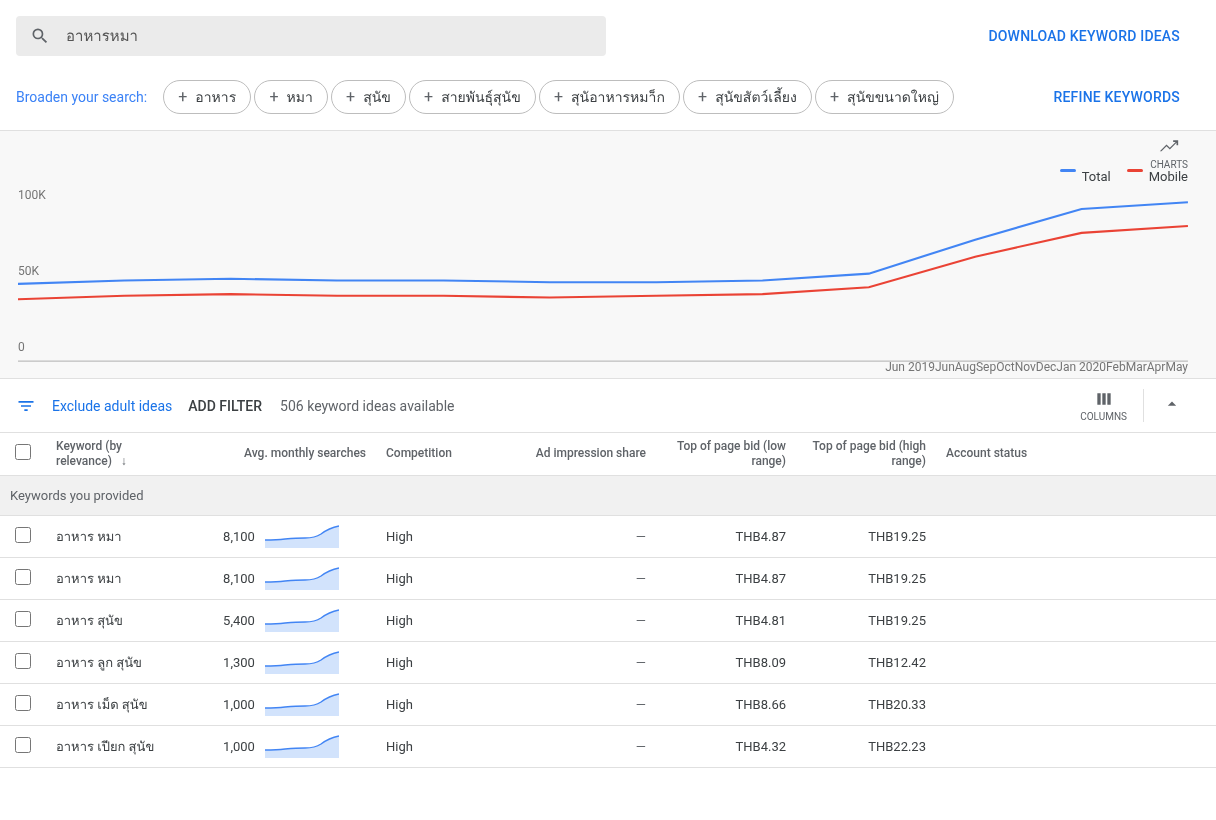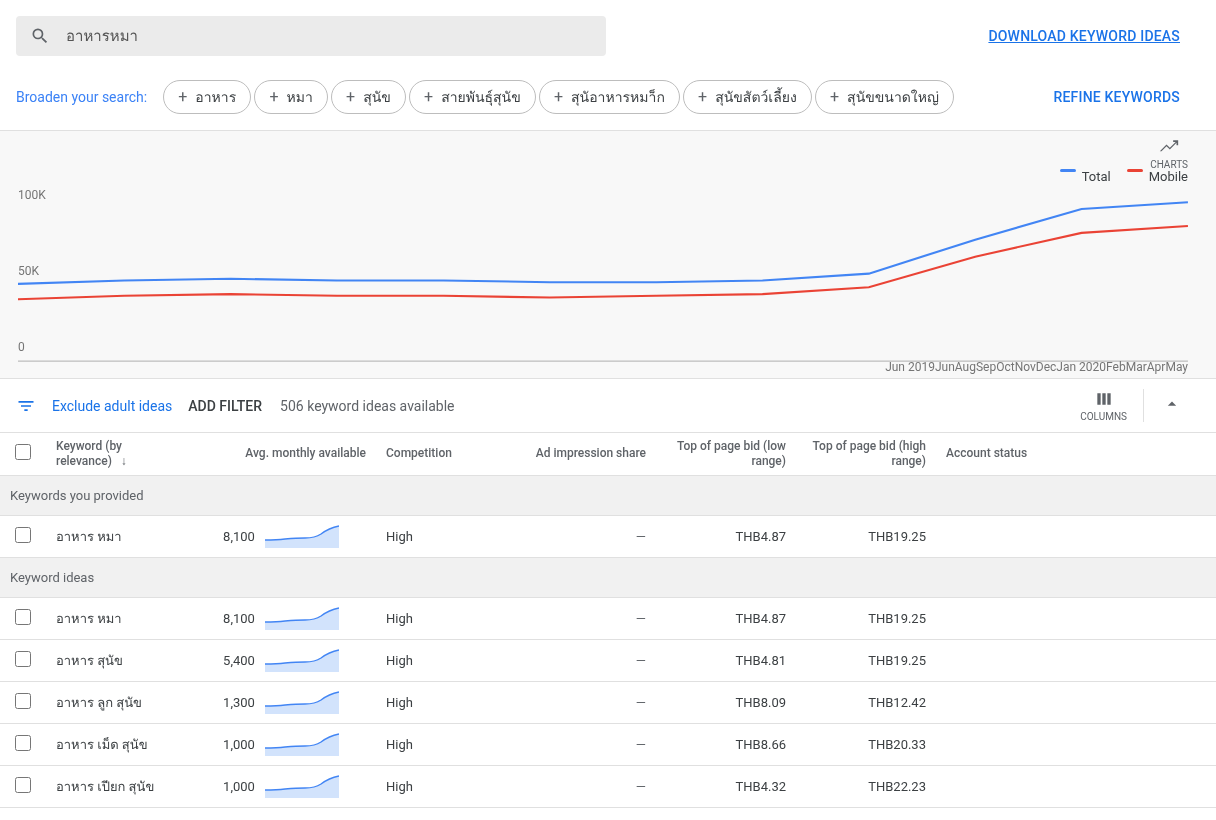--- a/index.html
+++ b/index.html
@@ -1,21 +1,21 @@
 <!DOCTYPE html>
 <html><head>
 <meta charset="utf-8">
 <style>
   * { box-sizing: border-box; margin: 0; padding: 0; }
   body { font-family: Roboto, Arial, sans-serif; font-size: 13px; color: #3c4043; background: #fff; }
   .topbar { display: flex; align-items: center; padding: 16px; }
   .searchbox { display: flex; align-items: center; background: #ebebeb; width: 590px; height: 40px; border-radius: 4px; padding: 0 14px; }
   .searchbox svg { margin-right: 16px; }
   .searchbox input { border: 0; background: transparent; font-size: 15px; outline: none; flex: 1; color: #555; }
-  .download-link { margin-left: auto; margin-right: 20px; color: #1a73e8; font-weight: 500; font-size: 14px; letter-spacing: .2px; cursor: pointer; text-decoration: underline; }
+  .download-link { margin-left: auto; margin-right: 20px; color: #1a73e8; font-weight: 500; font-size: 14px; letter-spacing: .2px; cursor: pointer; }
   .broaden-row { display: flex; align-items: center; padding: 8px 16px 16px; border-bottom: 1px solid #e0e0e0; flex-wrap: wrap; gap: 8px; }
   .broaden-label { font-size: 14px; margin-right: 8px; color: #3b82f6; }
   .chip { display: inline-flex; align-items: center; border: 1px solid #bdbdbd; border-radius: 20px; padding: 5px 14px; font-size: 14px; cursor: pointer; background: #fff; color: #3c4043; }
   .chip .plus { margin-right: 8px; font-size: 16px; line-height: 1; color: #5f6368; }
   .refine-link { margin-left: auto; margin-right: 20px; color: #1a73e8; font-weight: 500; font-size: 14px; letter-spacing: .2px; cursor: pointer; }
   .chart-area { background: #f8f8f8; border-bottom: 1px solid #e0e0e0; position: relative; padding: 10px 0 0 0; }
   .chart-top-right { position: absolute; top: 6px; right: 28px; text-align: center; font-size: 10px; color: #5f6368; cursor: pointer; }
   .legend { display: flex; justify-content: flex-end; gap: 16px; padding: 28px 28px 4px; font-size: 13px; color: #3c4043; }
   .legend span { display: inline-flex; gap: 6px; }
   .legend .swatch { width: 16px; height: 3px; border-radius: 2px; display:inline-block; }
@@ -148,21 +148,21 @@
 </div>
 
 <table>
   <thead>
     <tr>
       <th class="checkbox-col"><input type="checkbox" style=""></th>
       <th style="width:140px">
         <span>Keyword (by relevance)</span>
         <span class="sort-arrow">↓</span>
       </th>
-      <th class="tr" style="width:190px">Avg. monthly available</th>
+      <th class="tr" style="width:190px">Avg. monthly searches</th>
       <th style="width:140px">Competition</th>
       <th class="tr" style="width:140px">Ad impression share</th>
       <th class="tr" style="width:140px">Top of page bid (low range)</th>
       <th class="tr" style="width:140px">Top of page bid (high range)</th>
       <th>Account status</th>
     </tr>
   </thead>
   <tbody id="tbody">
       <tr class="section-row">
         <td colspan="8">Keywords you provided</td>
@@ -178,23 +178,20 @@
               <path d="M0 16 Q12 16 20 15 Q32 14 40 14 Q50 14 56 10 Q64 4 74 2" fill="none" stroke="#4285f4" stroke-width="1.5"></path>
             </svg>
           </div>
         </td>
         <td>High</td>
         <td class="tr emdash">—</td>
         <td class="tr">THB4.87</td>
         <td class="tr">THB19.25</td>
         <td></td>
       </tr>
-      <tr class="section-row">
-        <td colspan="8">Keyword ideas</td>
-      </tr>
       <tr>
         <td class="checkbox-col"><input type="checkbox" style=""></td>
         <td>อาหาร หมา</td>
         <td class="tr">
           <div class="sparkcell">
             <span>8,100</span>
             <svg class="spark" viewBox="0 0 74 24">
               <path d="M0 24 L0 16 Q12 16 20 15 Q32 14 40 14 Q50 14 56 10 Q64 4 74 2 L74 24 Z" fill="#d2e3fc"></path>
               <path d="M0 16 Q12 16 20 15 Q32 14 40 14 Q50 14 56 10 Q64 4 74 2" fill="none" stroke="#4285f4" stroke-width="1.5"></path>
             </svg>

